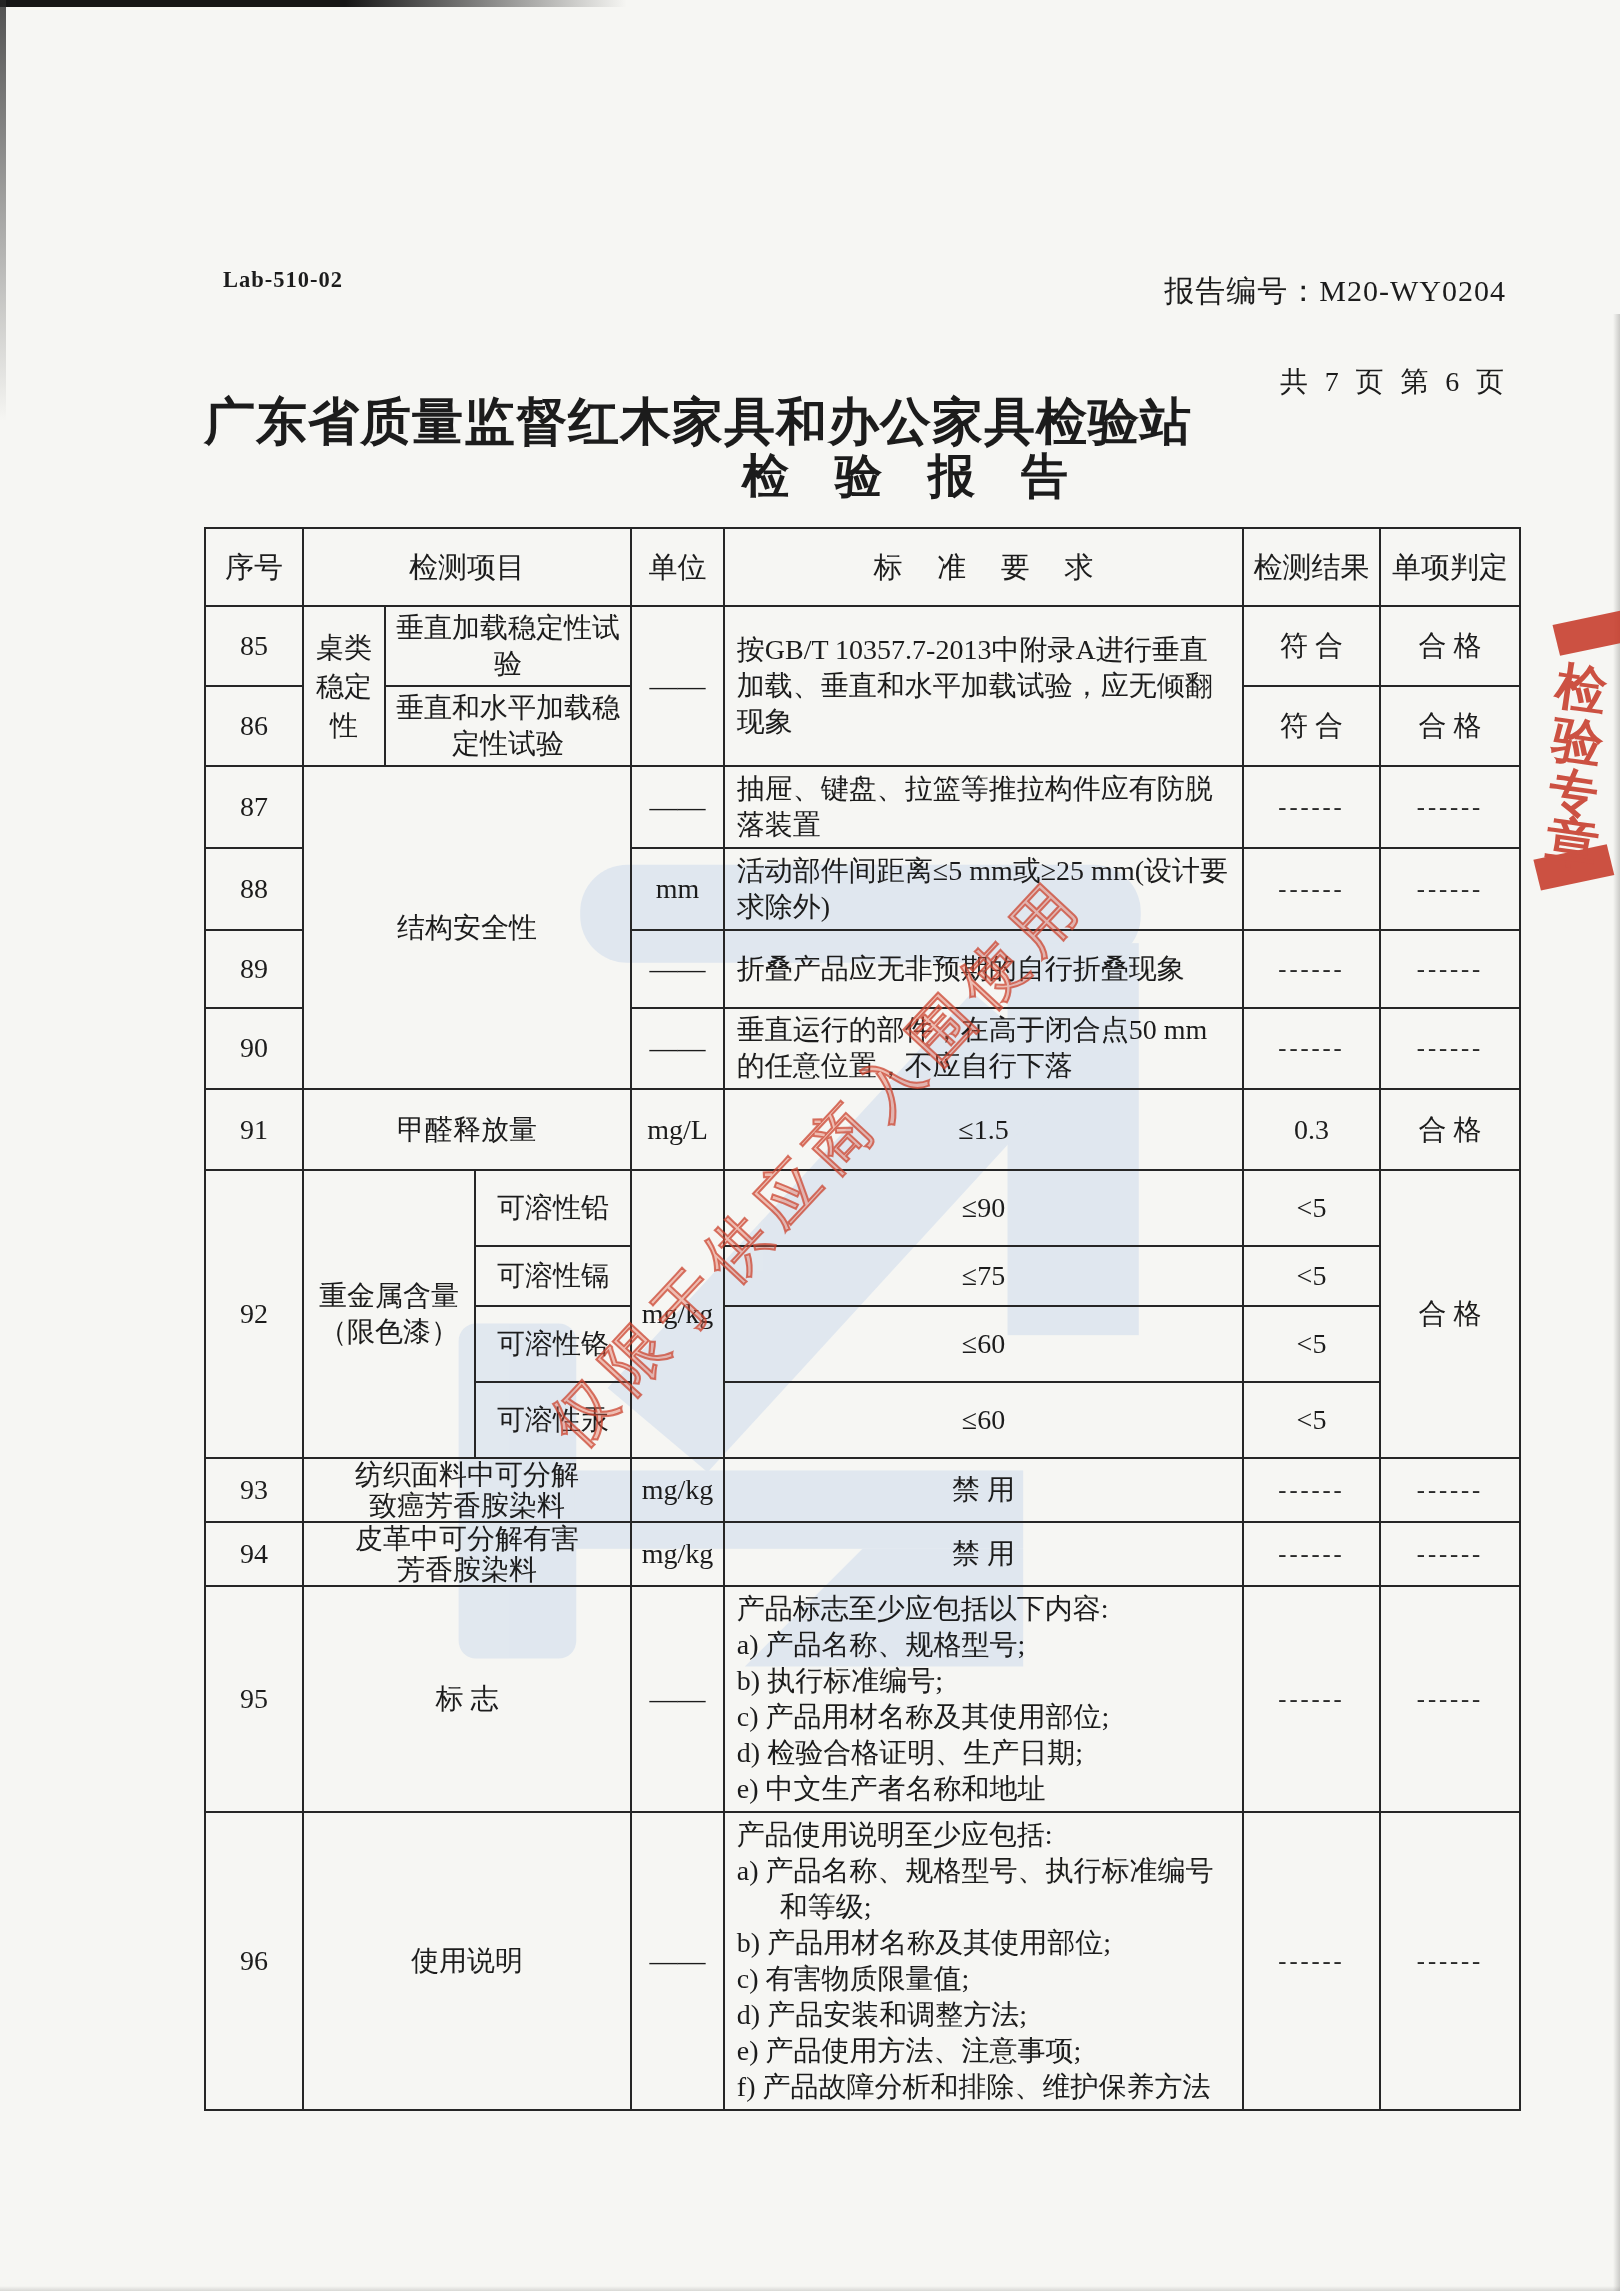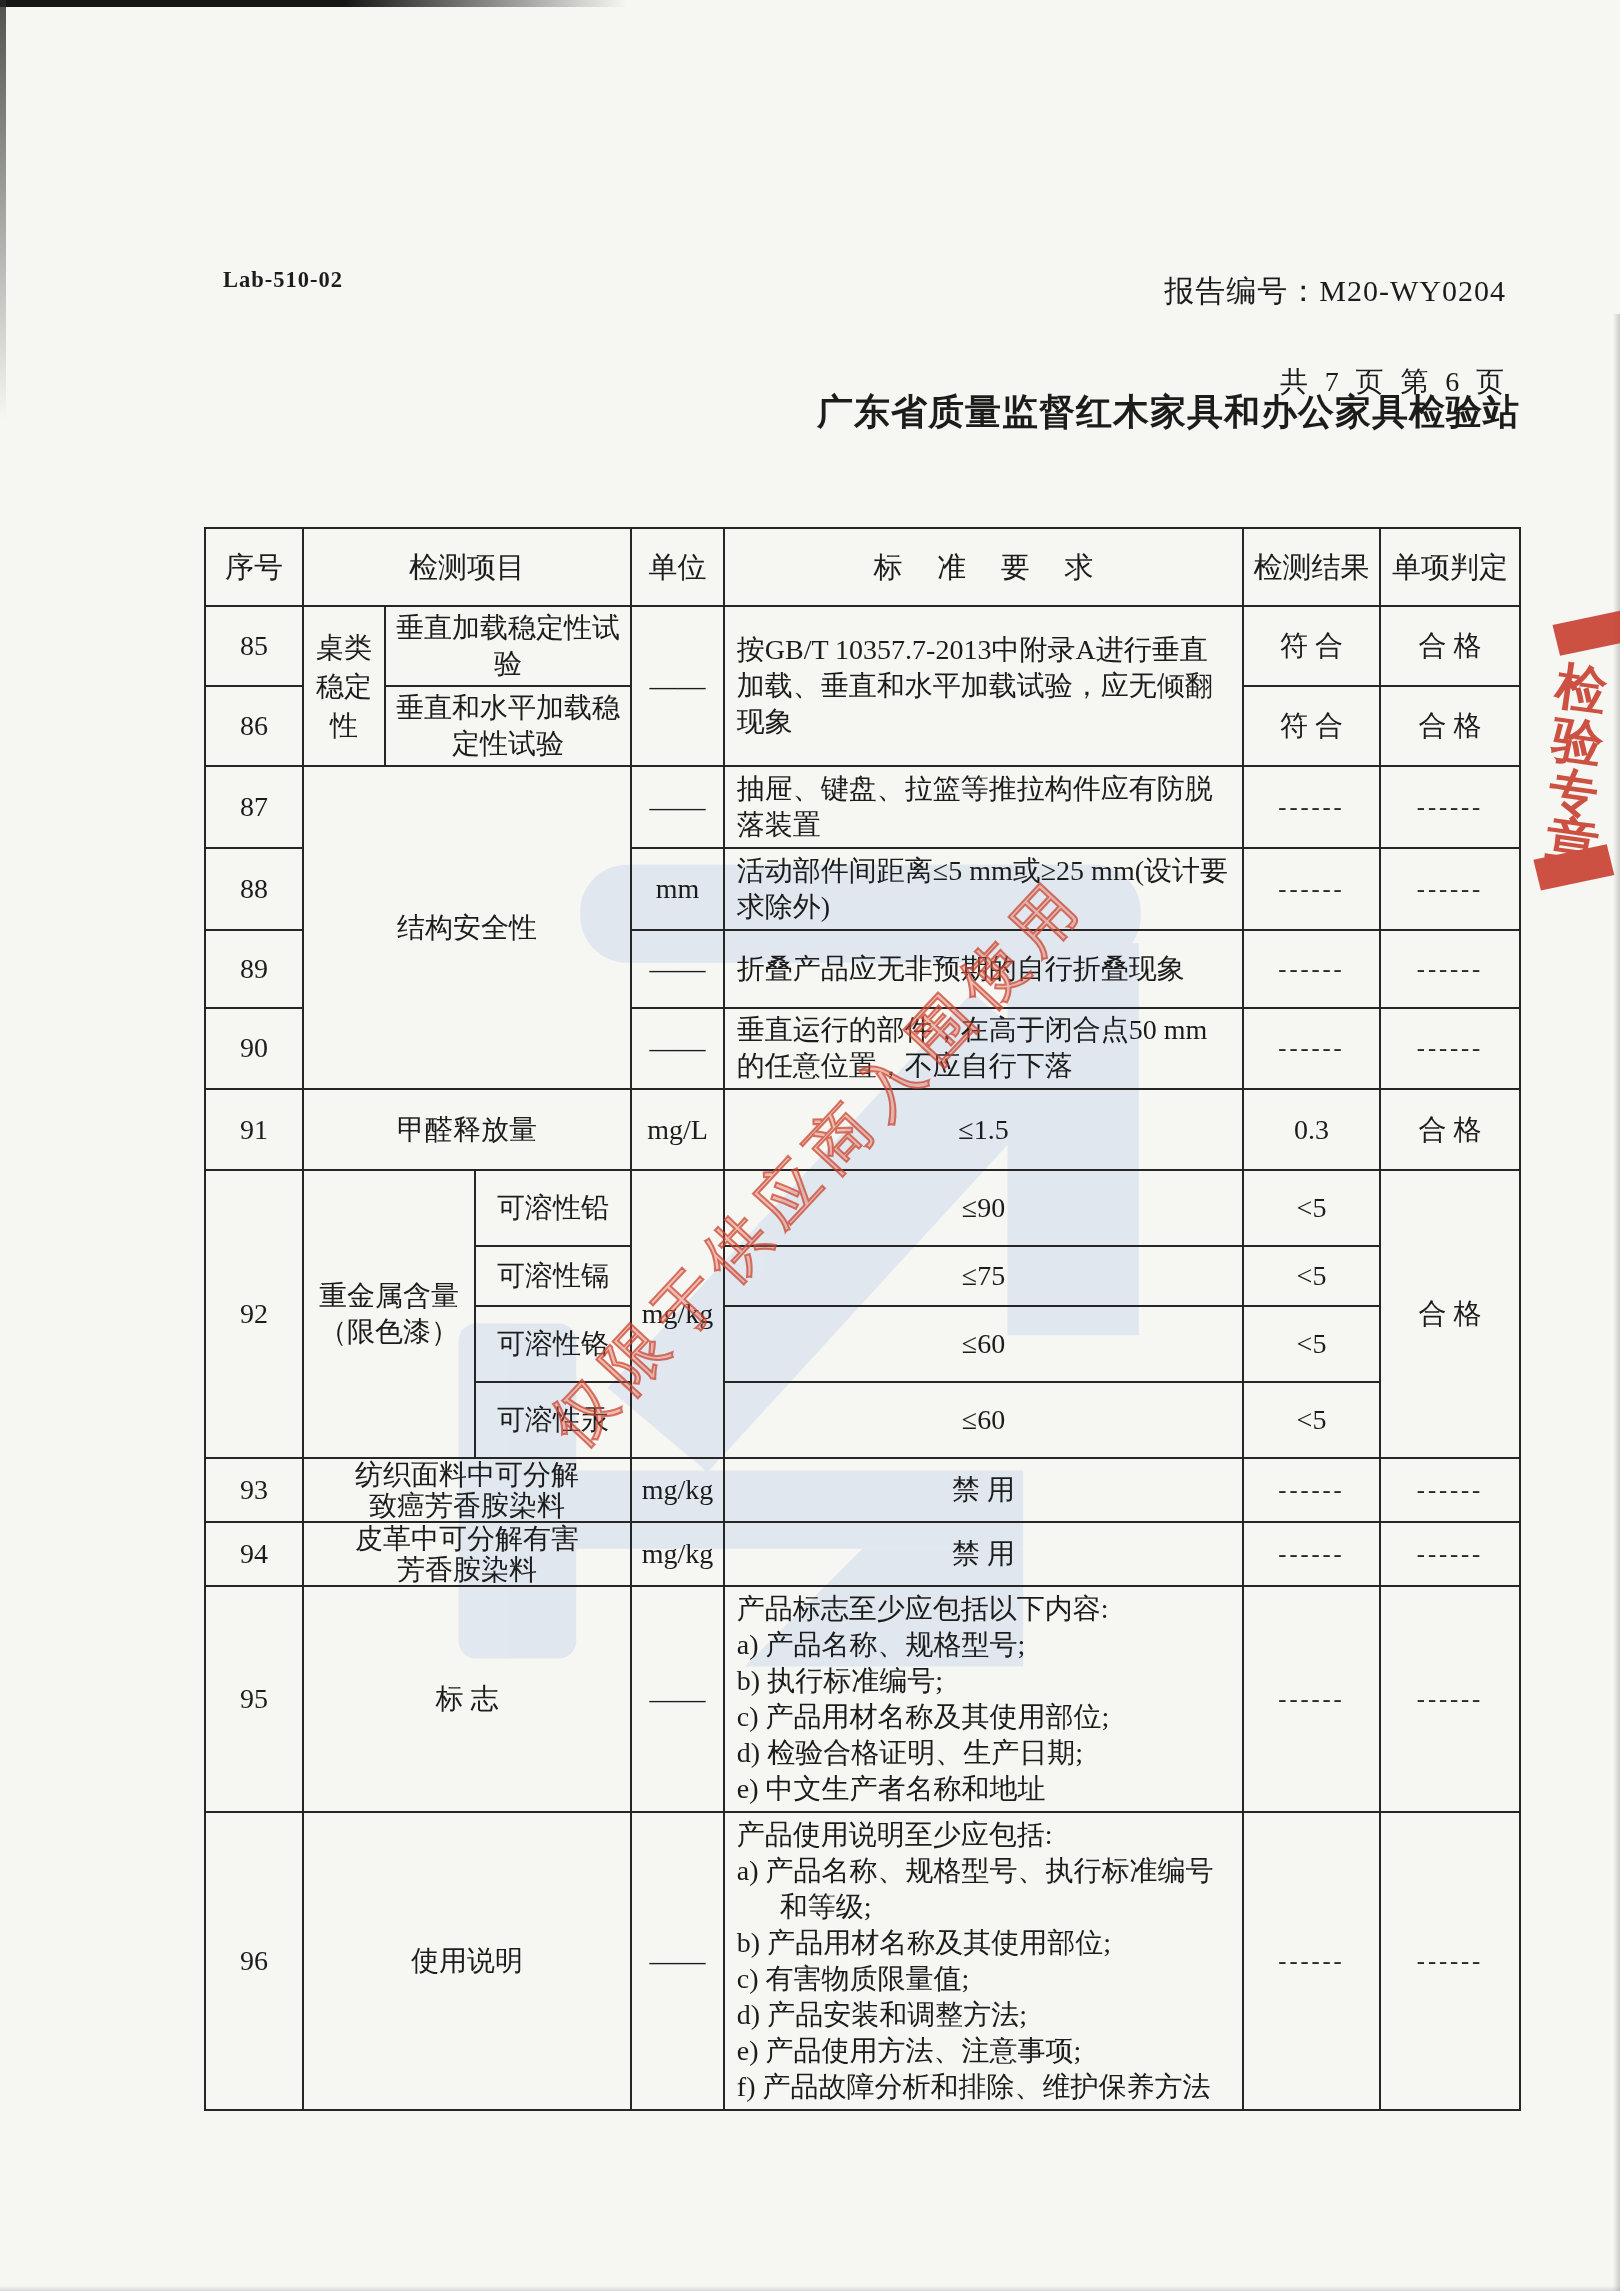--- a/index.html
+++ b/index.html
@@ -16,23 +16,23 @@
     background:linear-gradient(to left,rgba(120,120,118,.35),rgba(120,120,118,0));}
   .art-bottom{position:absolute;left:0;bottom:0;width:100%;height:5.9px;
     background:linear-gradient(to top,rgba(140,140,138,.35),rgba(140,140,138,0));}
 
   .logo-wm{position:absolute;left:0;top:0;z-index:1;}
 
   .hdr-code{position:absolute;left:223px;top:267px;font-size:22.5px;font-weight:bold;
     letter-spacing:1px;z-index:3;}
   .hdr-reportno{position:absolute;right:114px;top:271px;font-size:30px;letter-spacing:1px;z-index:3;margin-left:12px;}
   .hdr-pageinfo{position:absolute;right:116px;top:363px;font-size:28px;word-spacing:9.8px;z-index:3;}
-  .org-title{position:absolute;left:204px;top:388px;width:1316px;text-align:right;
+  .org-title{position:absolute;left:204px;top:388px;width:1316px;text-align:left;
     font-family:"Liberation Sans","DejaVu Sans",sans-serif;font-weight:700;
-    font-size:36px;letter-spacing:1px;z-index:3;}
+    font-size:51px;letter-spacing:1px;z-index:3;}
   .doc-title{position:absolute;left:247px;top:445px;width:1316px;text-align:center;
     font-family:"Liberation Sans","DejaVu Sans",sans-serif;font-weight:700;
     font-size:47px;word-spacing:33px;z-index:3;}
 
   table.report{
     position:absolute;left:204px;top:527px;width:1316px;z-index:2;
     border-collapse:collapse;table-layout:fixed;background:transparent;
     border:2.9px solid #262626;
   }
   .report th,.report td{
@@ -73,20 +73,21 @@
       <rect x="468" y="1350" width="120" height="342" rx="18"></rect>
       <rect x="586" y="1500" width="458" height="80"></rect>
       <polygon points="880,1580 1044,1580 1044,1700 760,1700"></polygon>
     </g>
   </svg>
 
   <div class="hdr-code">Lab-510-02</div>
   <div class="hdr-reportno">报告编号：M20-WY0204</div>
   <div class="hdr-pageinfo">共 7 页 第 6 页</div>
   <div class="org-title">广东省质量监督红木家具和办公家具检验站</div>
+  <div class="doc-title">检 验 报 告</div>
 
   <table class="report">
     <colgroup>
       <col style="width:98px">
         <col style="width:82px">
         <col style="width:90px">
         <col style="width:156px">
       <col style="width:93px">
         <col style="width:519px">
         <col style="width:137px">

